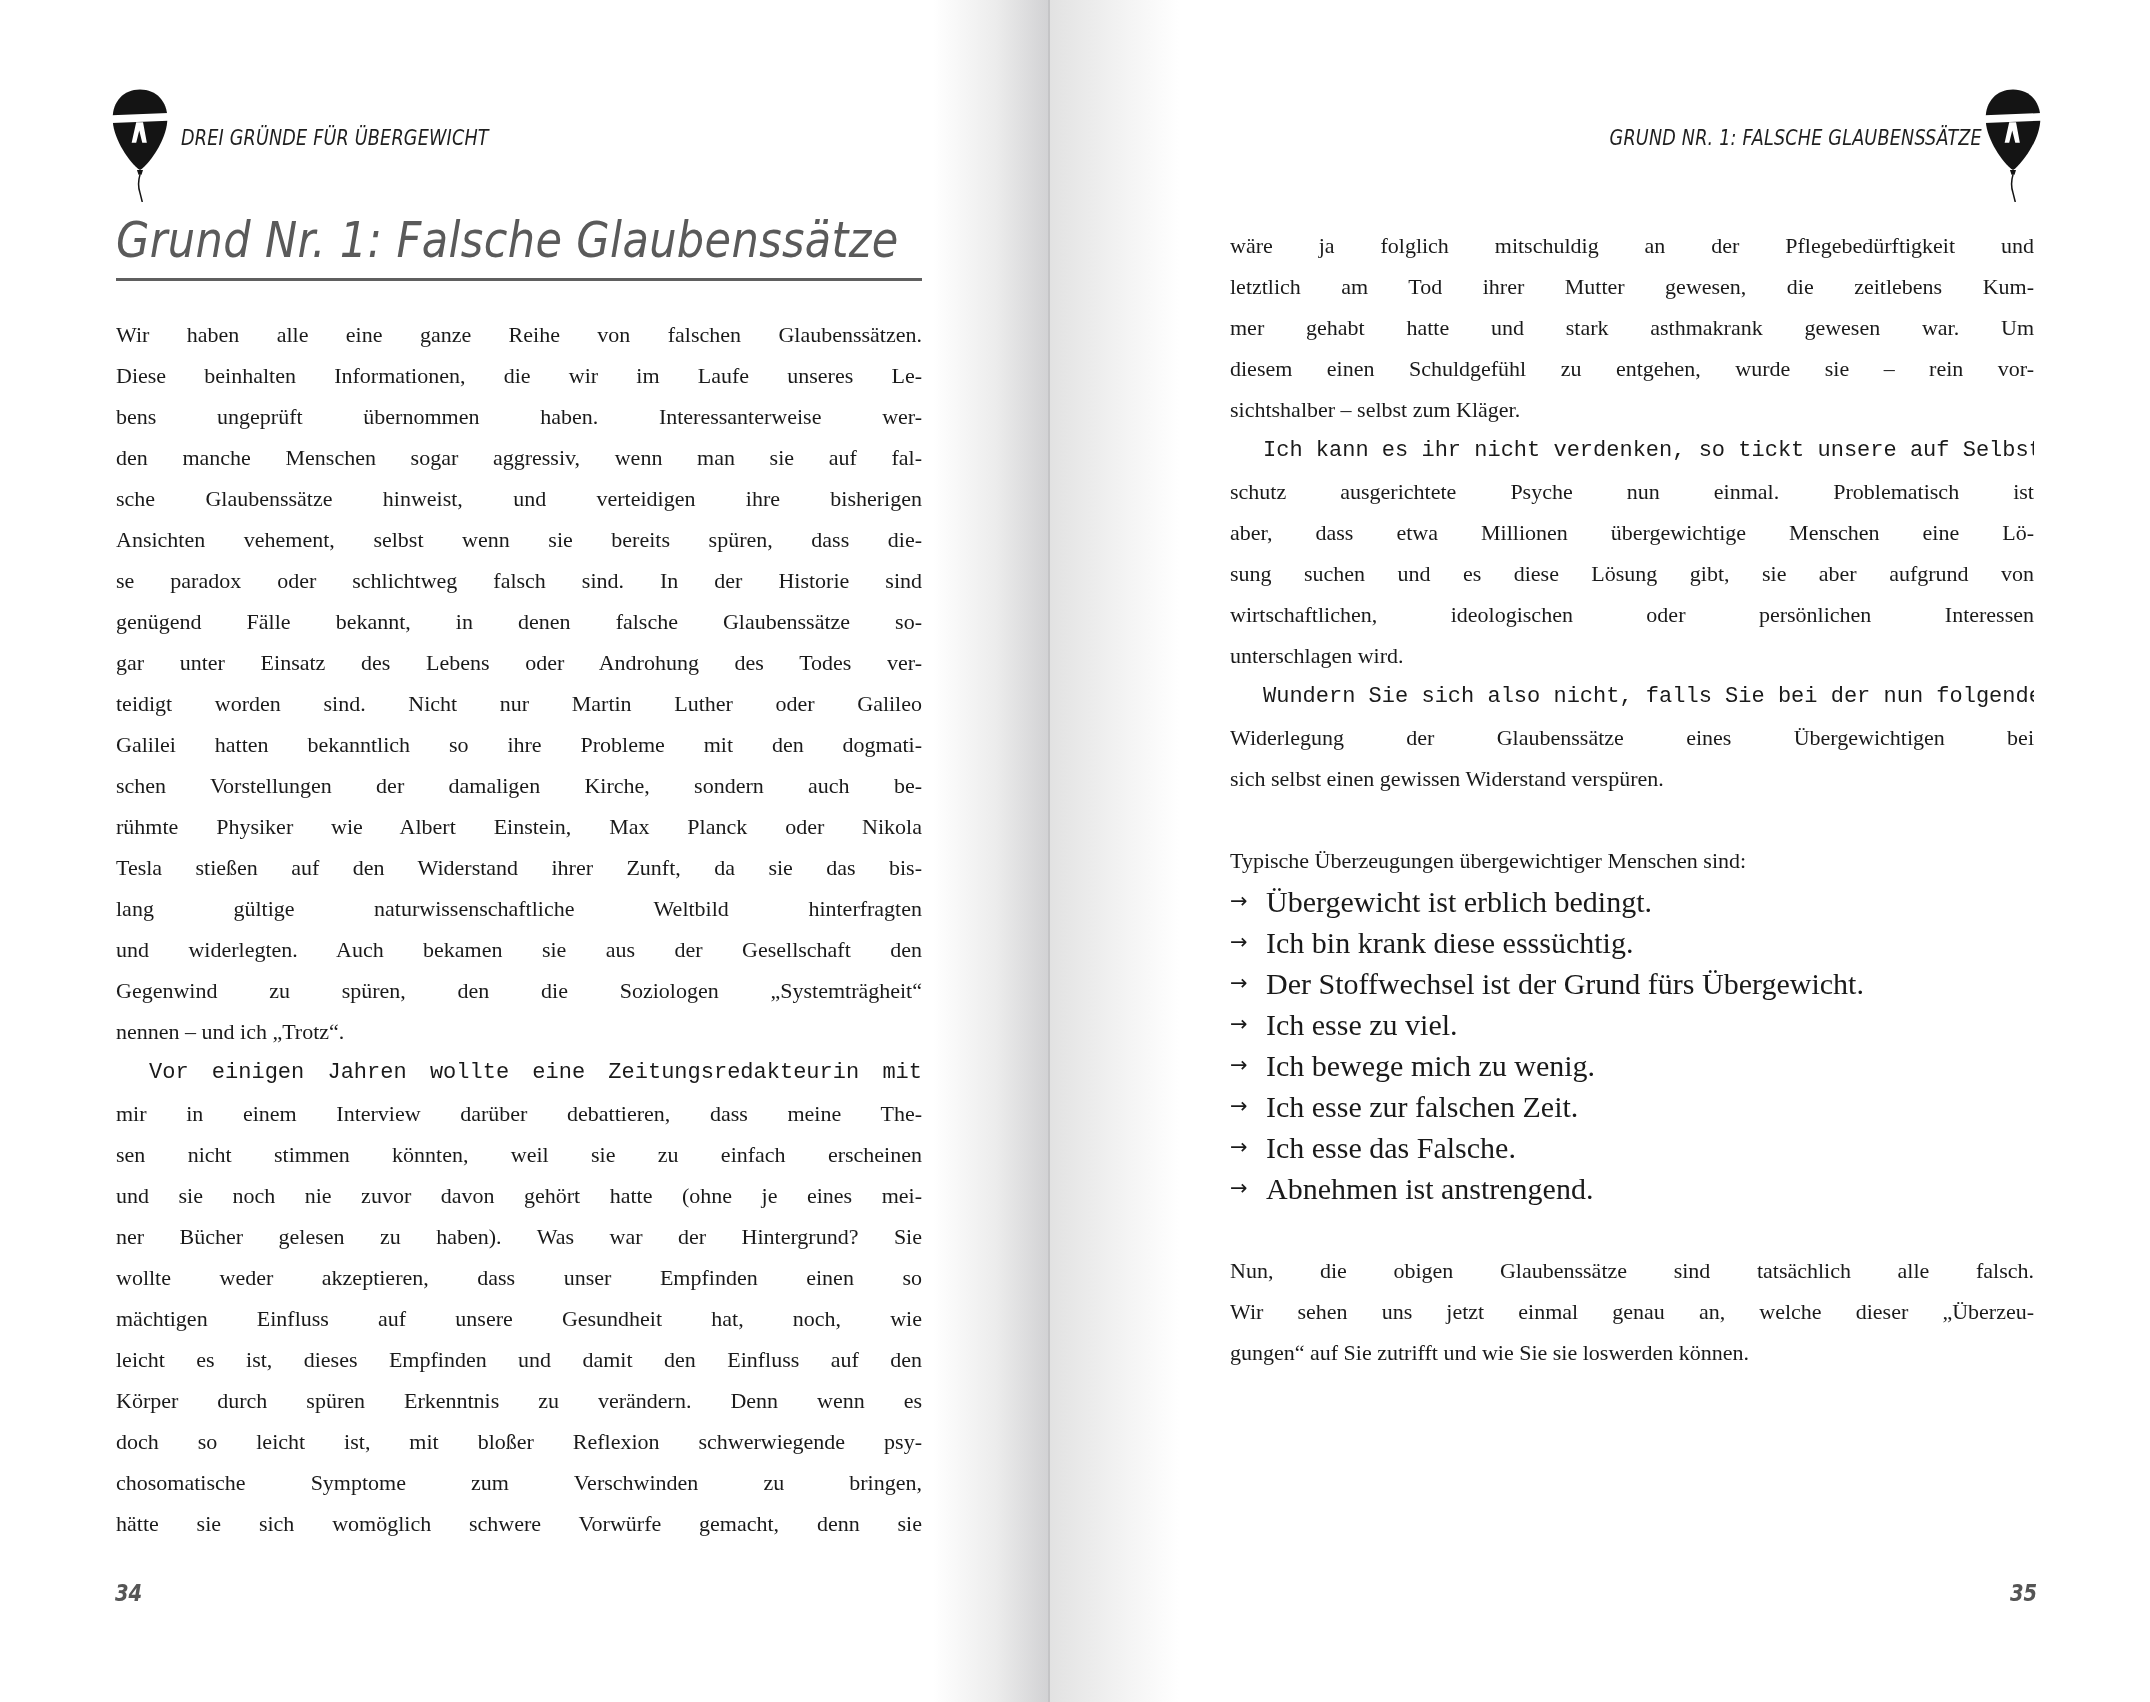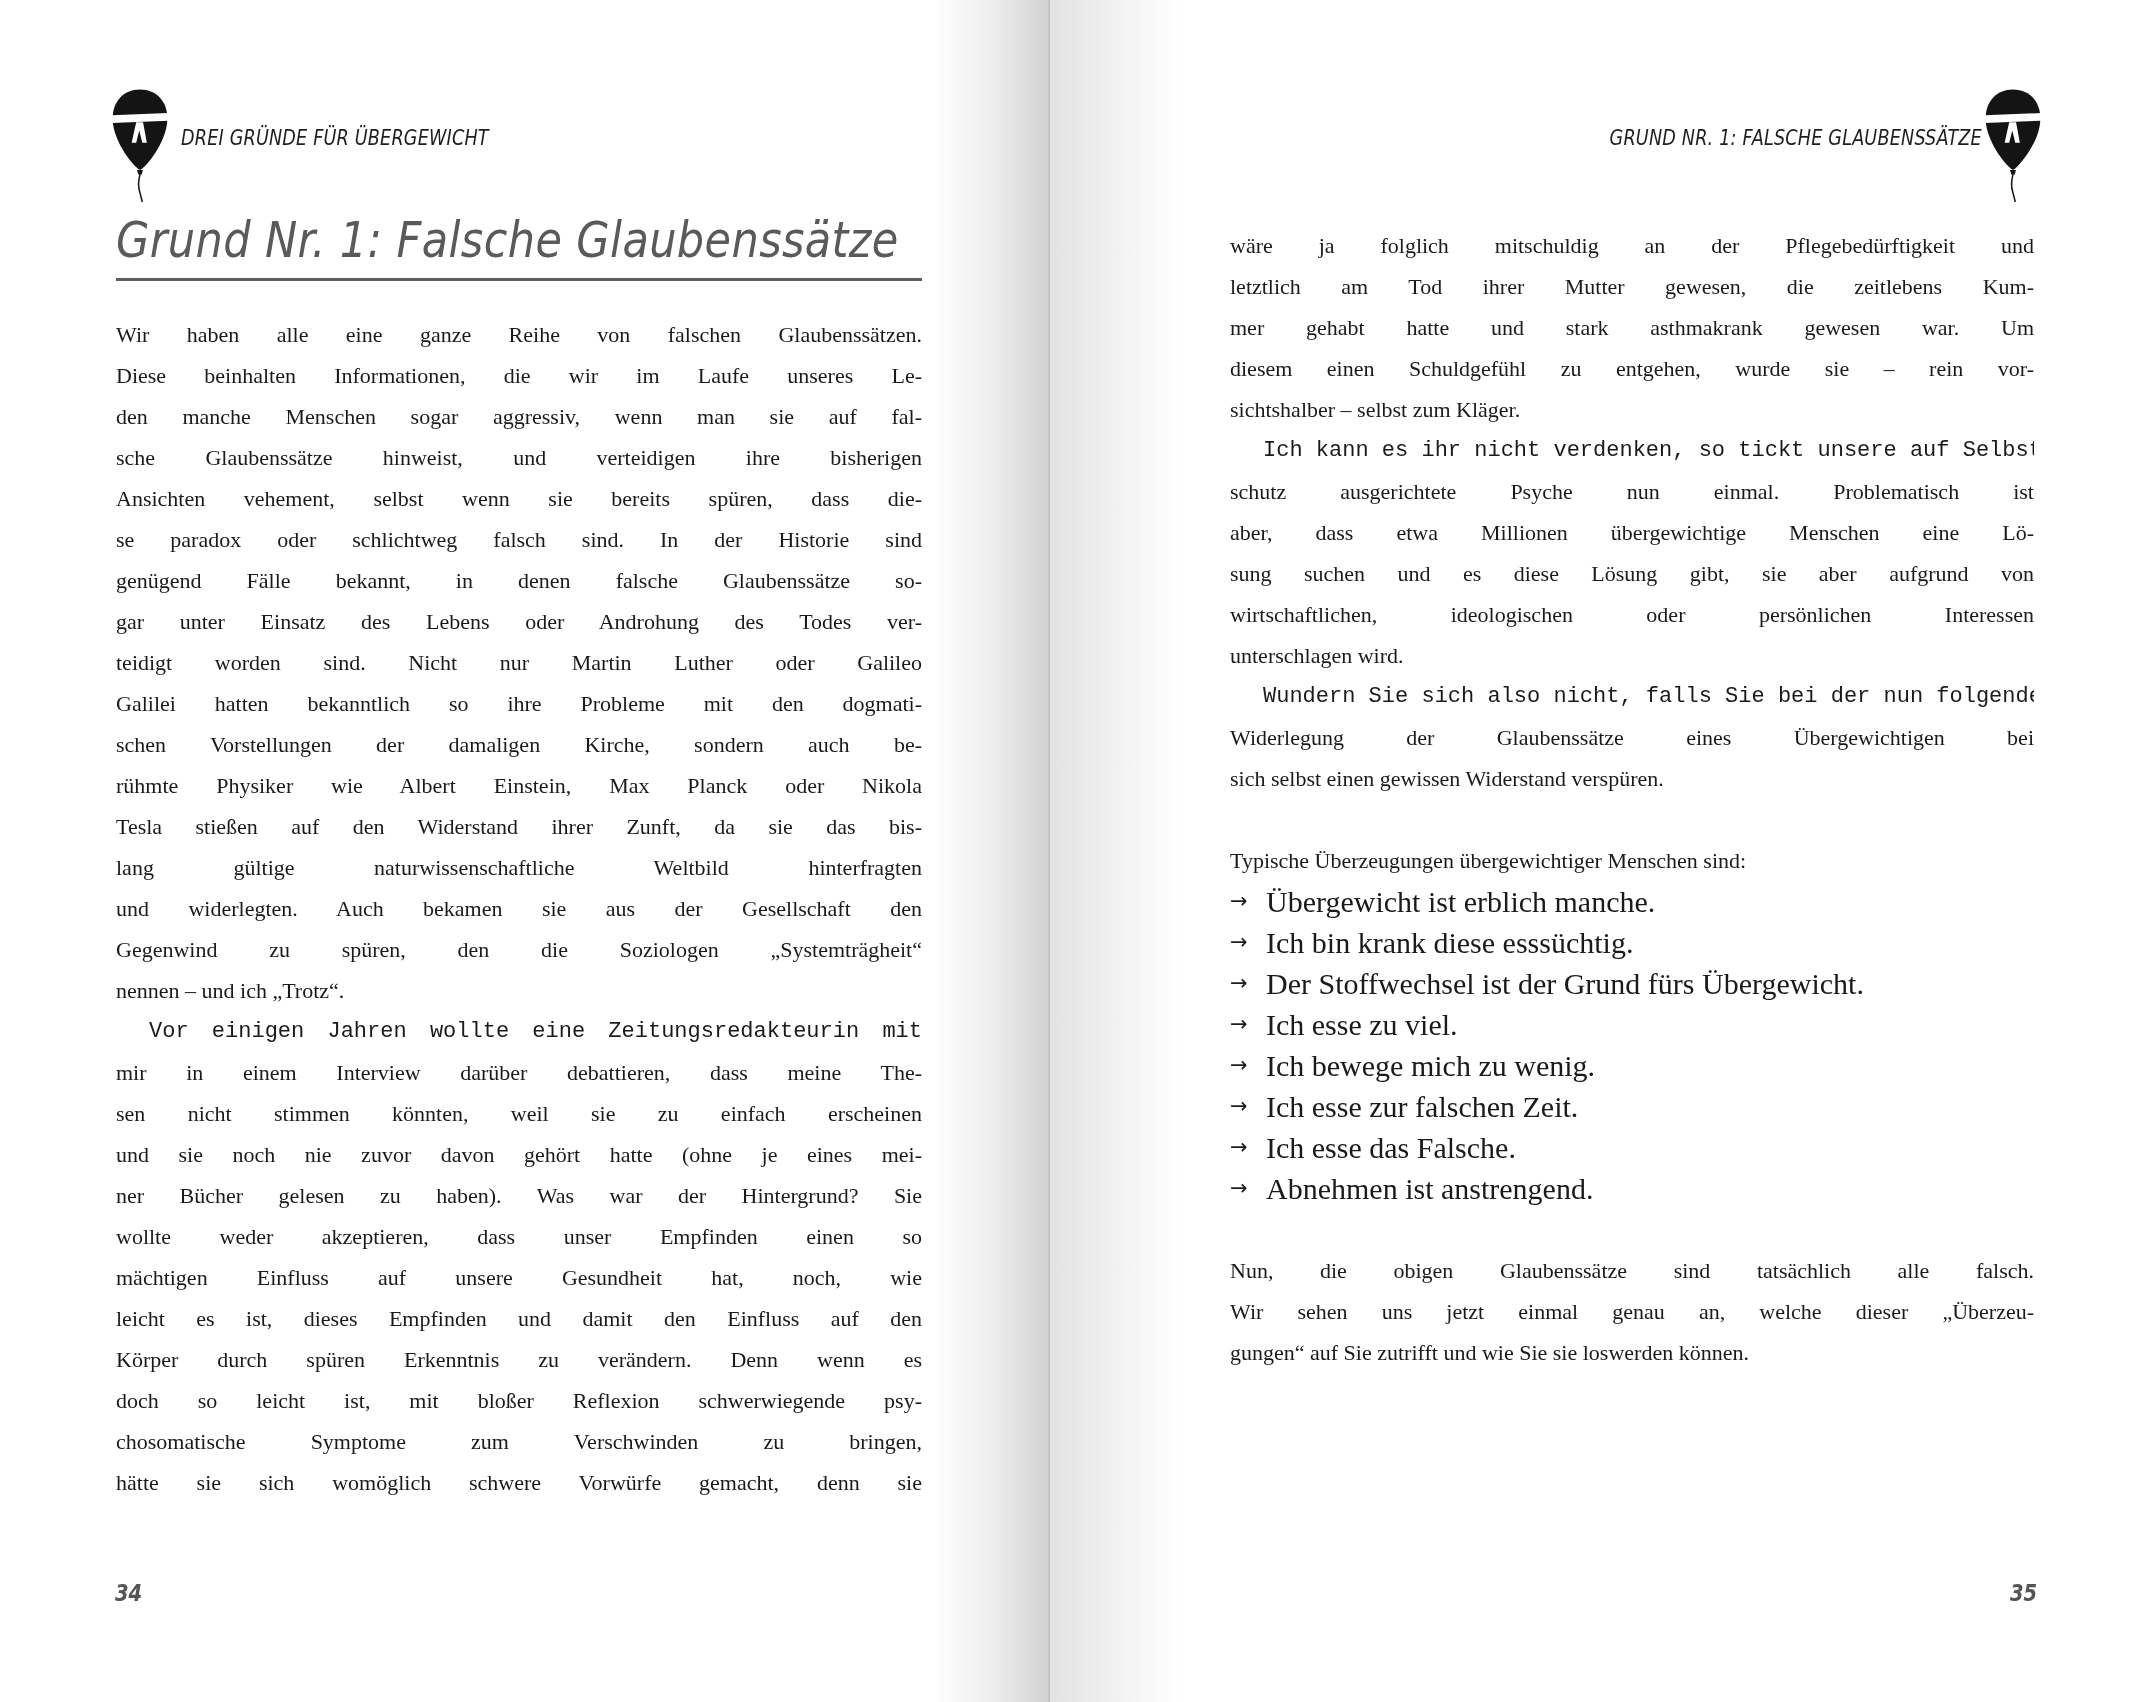--- a/index.html
+++ b/index.html
@@ -90,20 +90,21 @@
     </svg>
   </div>
   <div class="running-head">DREI GRÜNDE FÜR ÜBERGEWICHT</div>
 
   <div class="chapter-title">Grund Nr. 1: Falsche Glaubenssätze</div>
   <div class="title-rule"></div>
 
   <div class="text-block" id="left-text">
       <span class="line">Wir haben alle eine ganze Reihe von falschen Glaubenssätzen.</span>
       <span class="line">Diese beinhalten Informationen, die wir im Laufe unseres Le-</span>
+      <span class="line">bens ungeprüft übernommen haben. Interessanterweise wer-</span>
       <span class="line">den manche Menschen sogar aggressiv, wenn man sie auf fal-</span>
       <span class="line">sche Glaubenssätze hinweist, und verteidigen ihre bisherigen</span>
       <span class="line">Ansichten vehement, selbst wenn sie bereits spüren, dass die-</span>
       <span class="line">se paradox oder schlichtweg falsch sind. In der Historie sind</span>
       <span class="line">genügend Fälle bekannt, in denen falsche Glaubenssätze so-</span>
       <span class="line">gar unter Einsatz des Lebens oder Androhung des Todes ver-</span>
       <span class="line">teidigt worden sind. Nicht nur Martin Luther oder Galileo</span>
       <span class="line">Galilei hatten bekanntlich so ihre Probleme mit den dogmati-</span>
       <span class="line">schen Vorstellungen der damaligen Kirche, sondern auch be-</span>
       <span class="line">rühmte Physiker wie Albert Einstein, Max Planck oder Nikola</span>
@@ -156,21 +157,21 @@
         <span class="line last">unterschlagen wird.</span>
         <span class="line indent">Wundern Sie sich also nicht, falls Sie bei der nun folgenden</span>
         <span class="line">Widerlegung der Glaubenssätze eines Übergewichtigen bei</span>
         <span class="line last">sich selbst einen gewissen Widerstand verspüren.</span>
         <span class="line blank"></span>
         <span class="line last">Typische Überzeugungen übergewichtiger Menschen sind:</span>
       </div>
     <div id="right-list">
         <div class="list-item">
           <span class="list-arrow">→</span>
-          <span>Übergewicht ist erblich manche.</span>
+          <span>Übergewicht ist erblich bedingt.</span>
         </div>
         <div class="list-item">
           <span class="list-arrow">→</span>
           <span>Ich bin krank diese esssüchtig.</span>
         </div>
         <div class="list-item">
           <span class="list-arrow">→</span>
           <span>Der Stoffwechsel ist der Grund fürs Übergewicht.</span>
         </div>
         <div class="list-item">

